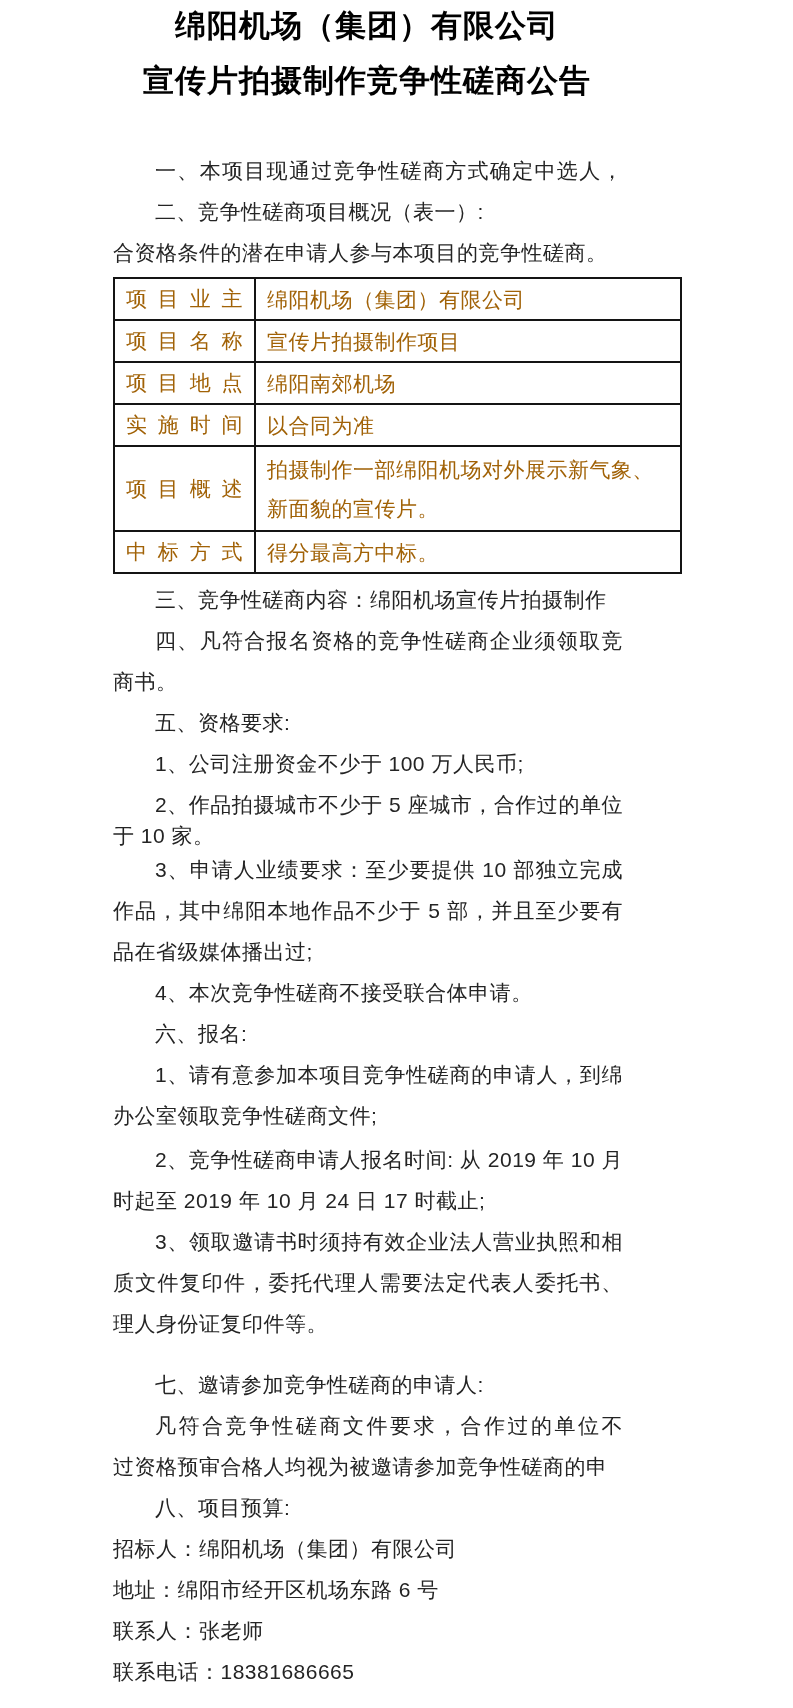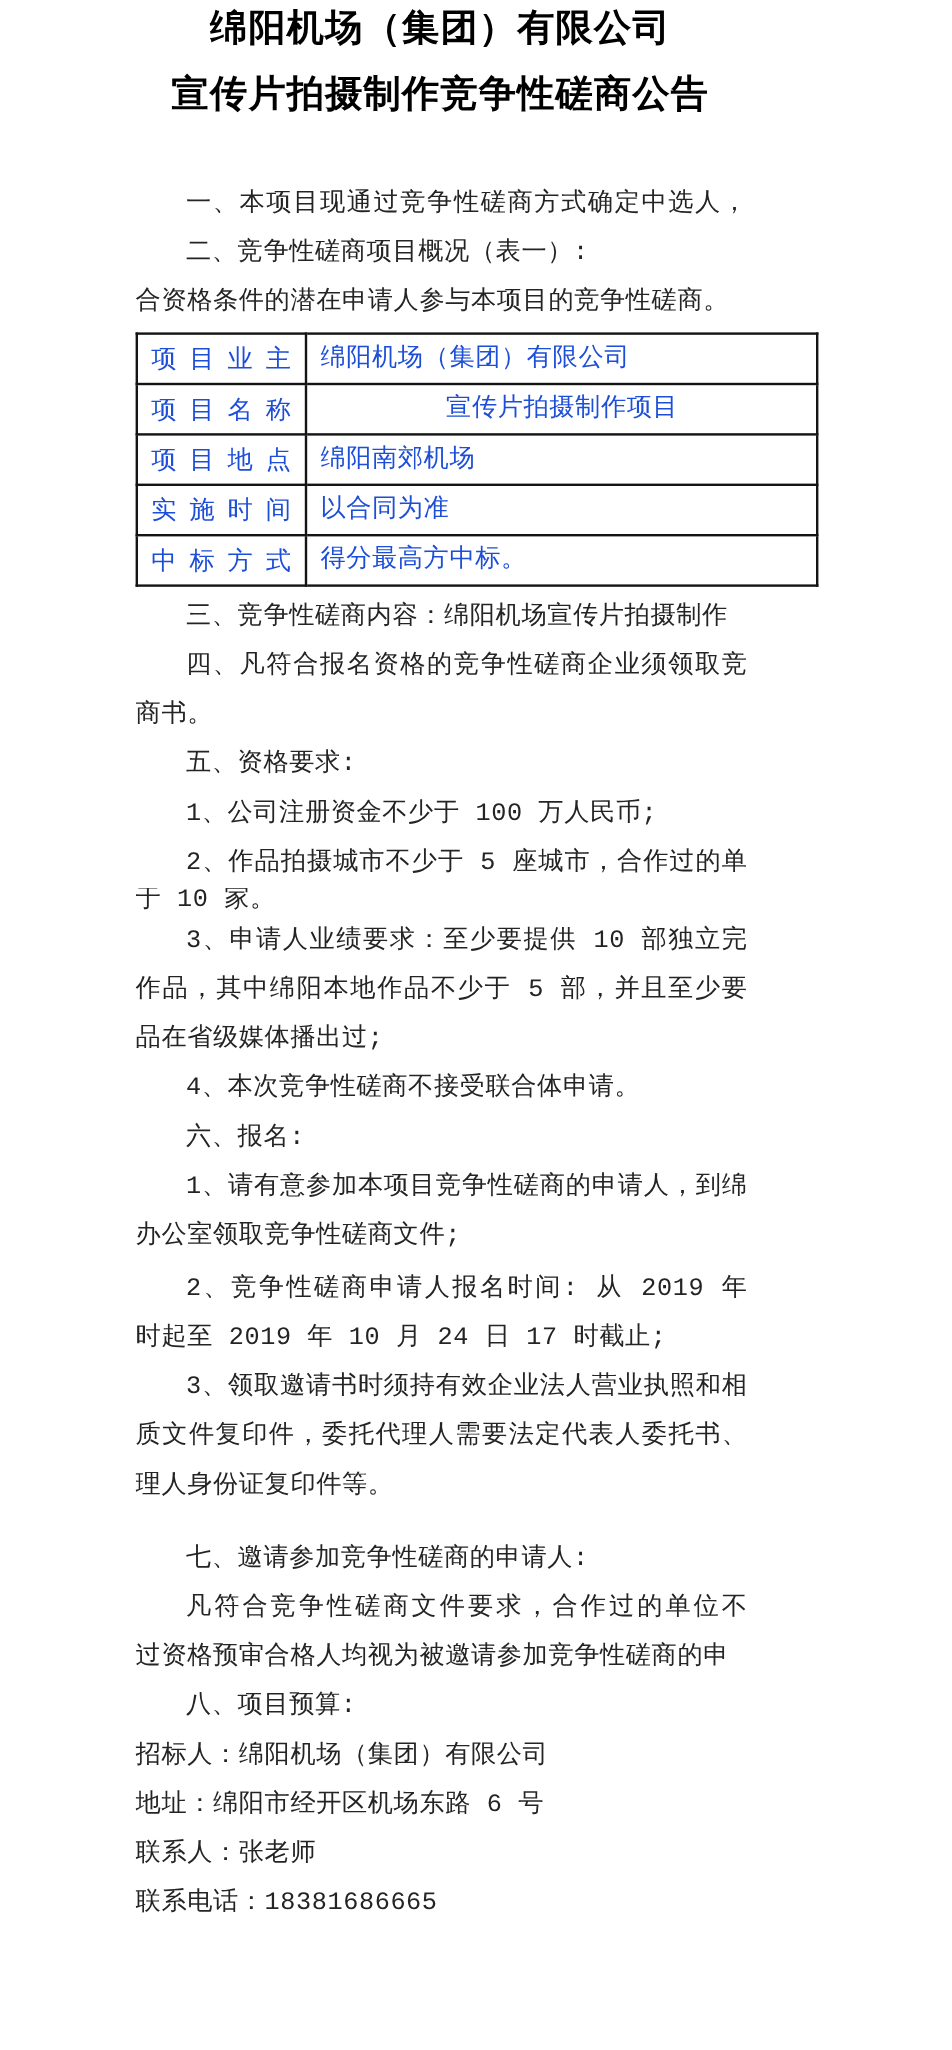--- a/index.html
+++ b/index.html
@@ -2,21 +2,21 @@
 <html><head>
 <meta charset="utf-8">
 <style>
   html,body{margin:0;padding:0;background:#ffffff;}
   .page{
     position:relative;
     width:734px;
     height:1708px;
     background:#ffffff;
     overflow:hidden;
-    font-family:Liberation Mono, monospace;
+    font-family:Liberation Sans, sans-serif;
     color:#242424;
   }
   .title{
     text-align:center;
     font-size:31px;
     font-weight:bold;
     line-height:40px;
     color:#000000;
     letter-spacing:1px;
   }
@@ -43,34 +43,34 @@
     border-collapse:collapse;
     table-layout:fixed;
     width:569px;
     margin-top:4px;
   }
   table.overview td{
     border:2px solid #141414;
     font-size:21px;
     letter-spacing:0.5px;
     vertical-align:middle;
-    color:#1d4ed8;
+    color:#a16207;
   }
   td.lab{
     width:117px;
     padding:0 11px;
     text-align:justify;
     text-align-last:justify;
   }
   td.val{
     padding:1px 10px 0 11px;
     line-height:39px;
   }
   tr.r0 td{height:39px;}
-  tr.r1 td{height:38px;text-align:center;}
+  tr.r1 td{height:38px;}
   tr.r2 td{height:38px;}
   tr.r3 td{height:35px;}
   tr.r4 td{height:82px;}
   tr.r5 td{height:40px;}
   tr.r6 td{height:38px;}
 </style>
 </head>
 <body>
 
 <div class="page">
@@ -94,20 +94,24 @@
           <td class="lab">项目名称</td>
           <td class="val">宣传片拍摄制作项目</td>
         </tr>
         <tr class="r2">
           <td class="lab">项目地点</td>
           <td class="val">绵阳南郊机场</td>
         </tr>
         <tr class="r3">
           <td class="lab">实施时间</td>
           <td class="val">以合同为准</td>
+        </tr>
+        <tr class="r4">
+          <td class="lab">项目概述</td>
+          <td class="val">拍摄制作一部绵阳机场对外展示新气象、新面貌的宣传片。</td>
         </tr>
         <tr class="r6">
           <td class="lab">中标方式</td>
           <td class="val">得分最高方中标。</td>
         </tr>
       </tbody>
     </table>
 
     <div class="ln ind mt5">三、竞争性磋商内容：绵阳机场宣传片拍摄制作项目。</div>
 

